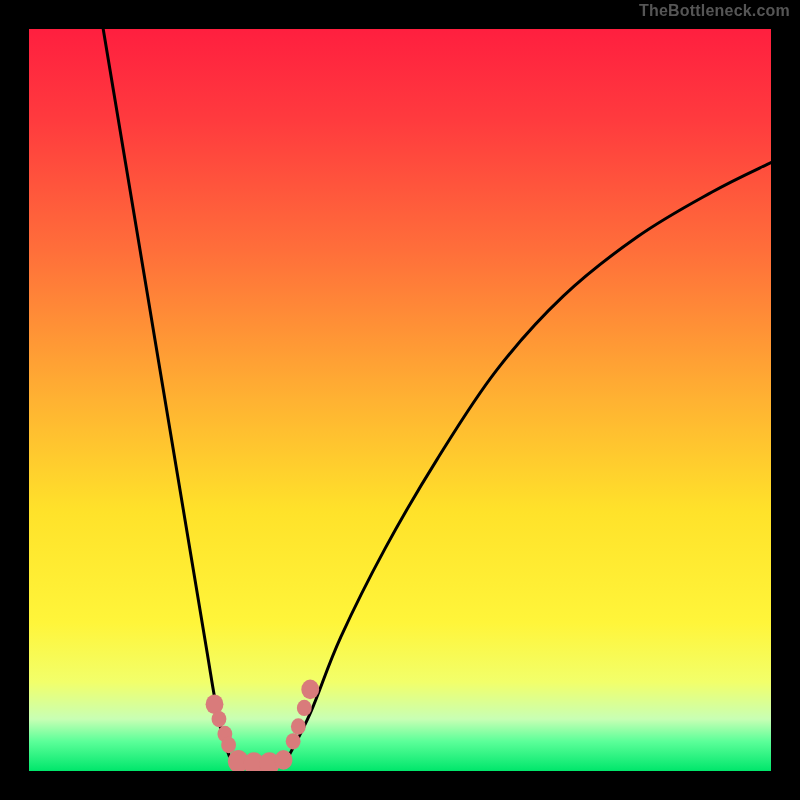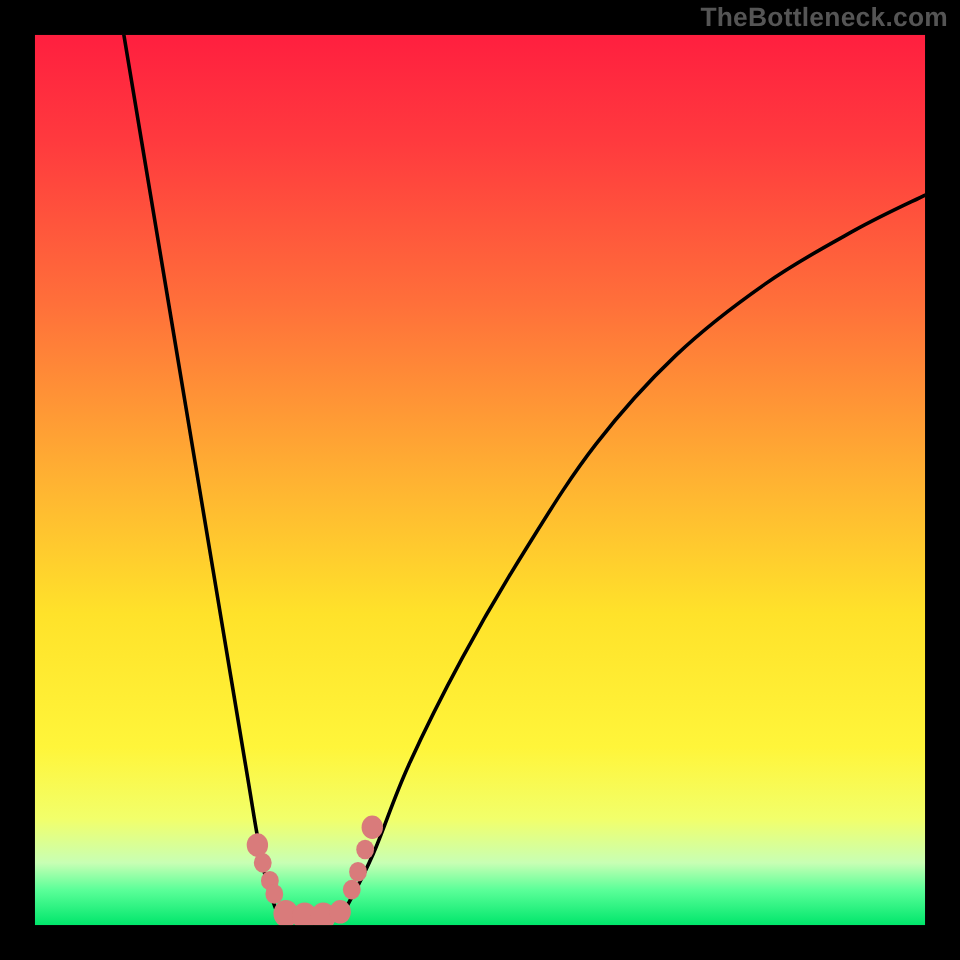--- a/index.html
+++ b/index.html
@@ -15,21 +15,21 @@
     position: relative;
     width: 800px;
     height: 800px;
     background: #000;
   }
   .attribution {
     position: absolute;
     top: 2px;
     right: 10px;
     color: #555;
-    font-size: 22px;
+    font-size: 16px;
     font-weight: bold;
     letter-spacing: 0.2px;
     z-index: 10;
   }
   .plot-area {
     position: absolute;
     left: 29px;
     top: 29px;
     width: 742px;
     height: 742px;

